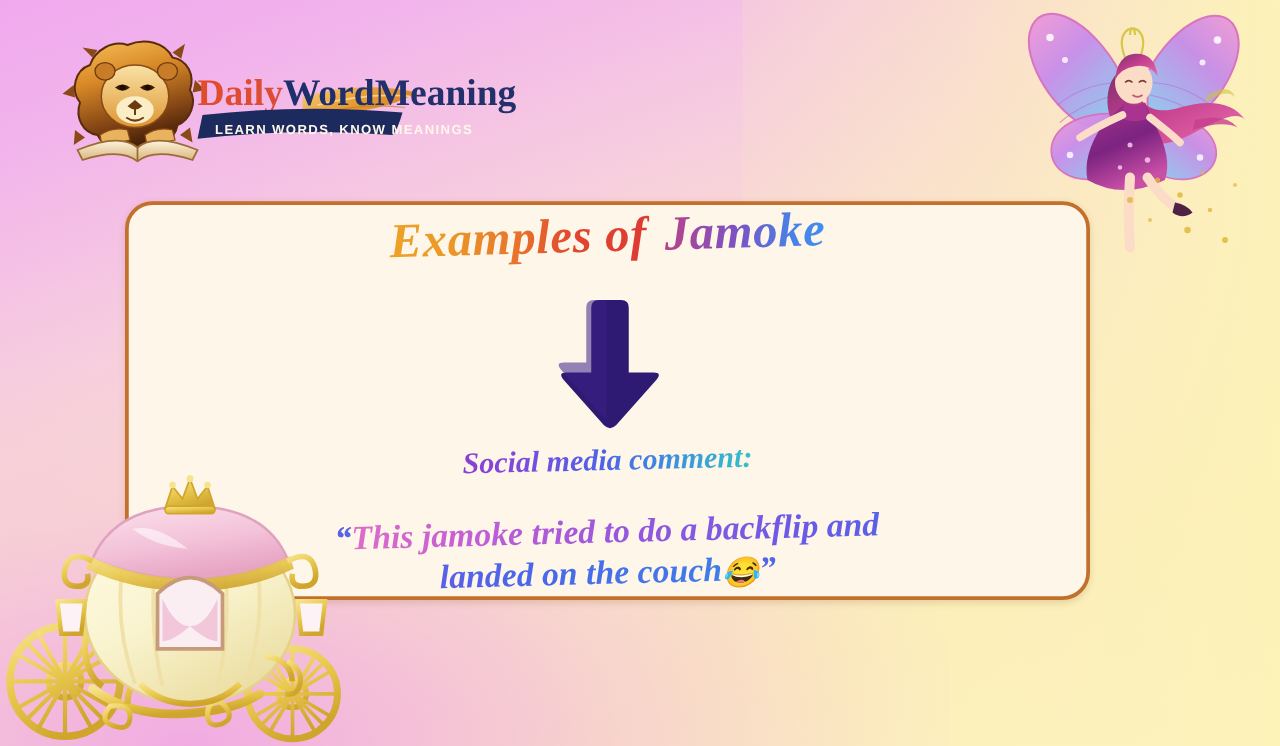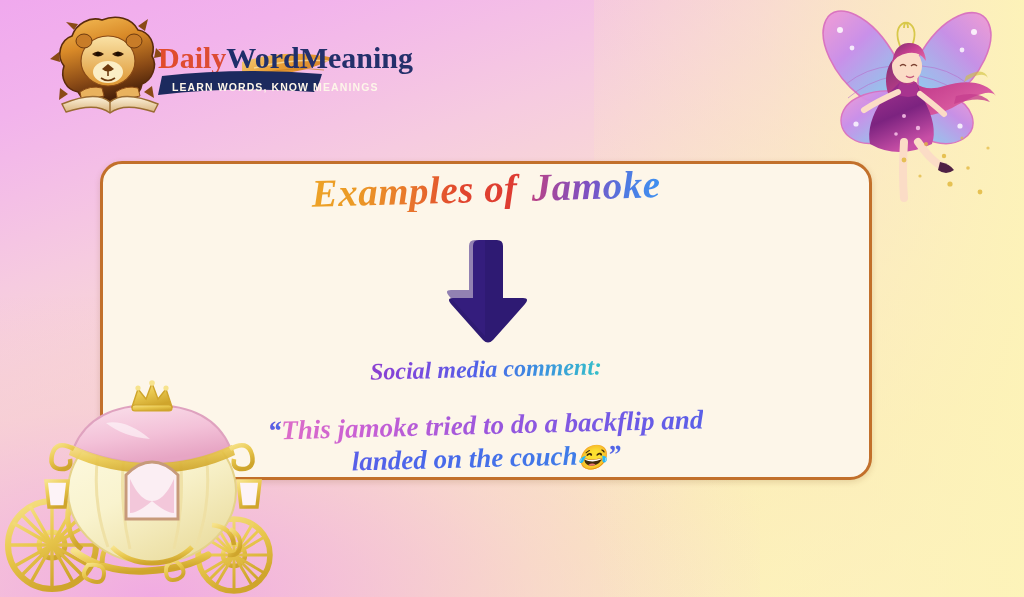--- a/index.html
+++ b/index.html
@@ -47,21 +47,21 @@
     background: linear-gradient(260deg,
         rgba(253,244,183,0.95) 0%,
         rgba(252,238,190,0.45) 50%,
         rgba(252,238,190,0) 100%);
     pointer-events: none;
   }
 
   
   #logo {
     position: absolute;
-    left: 46px; top: 8px;
+    left: 46px; top: 24px;
     width: 290px; height: 104px;
   }
   #logo svg { display:block; }
 
   
   #card {
     position: absolute;
     left: 100px; top: 161px;
     width: 772px; height: 319px;
     box-sizing: border-box;

